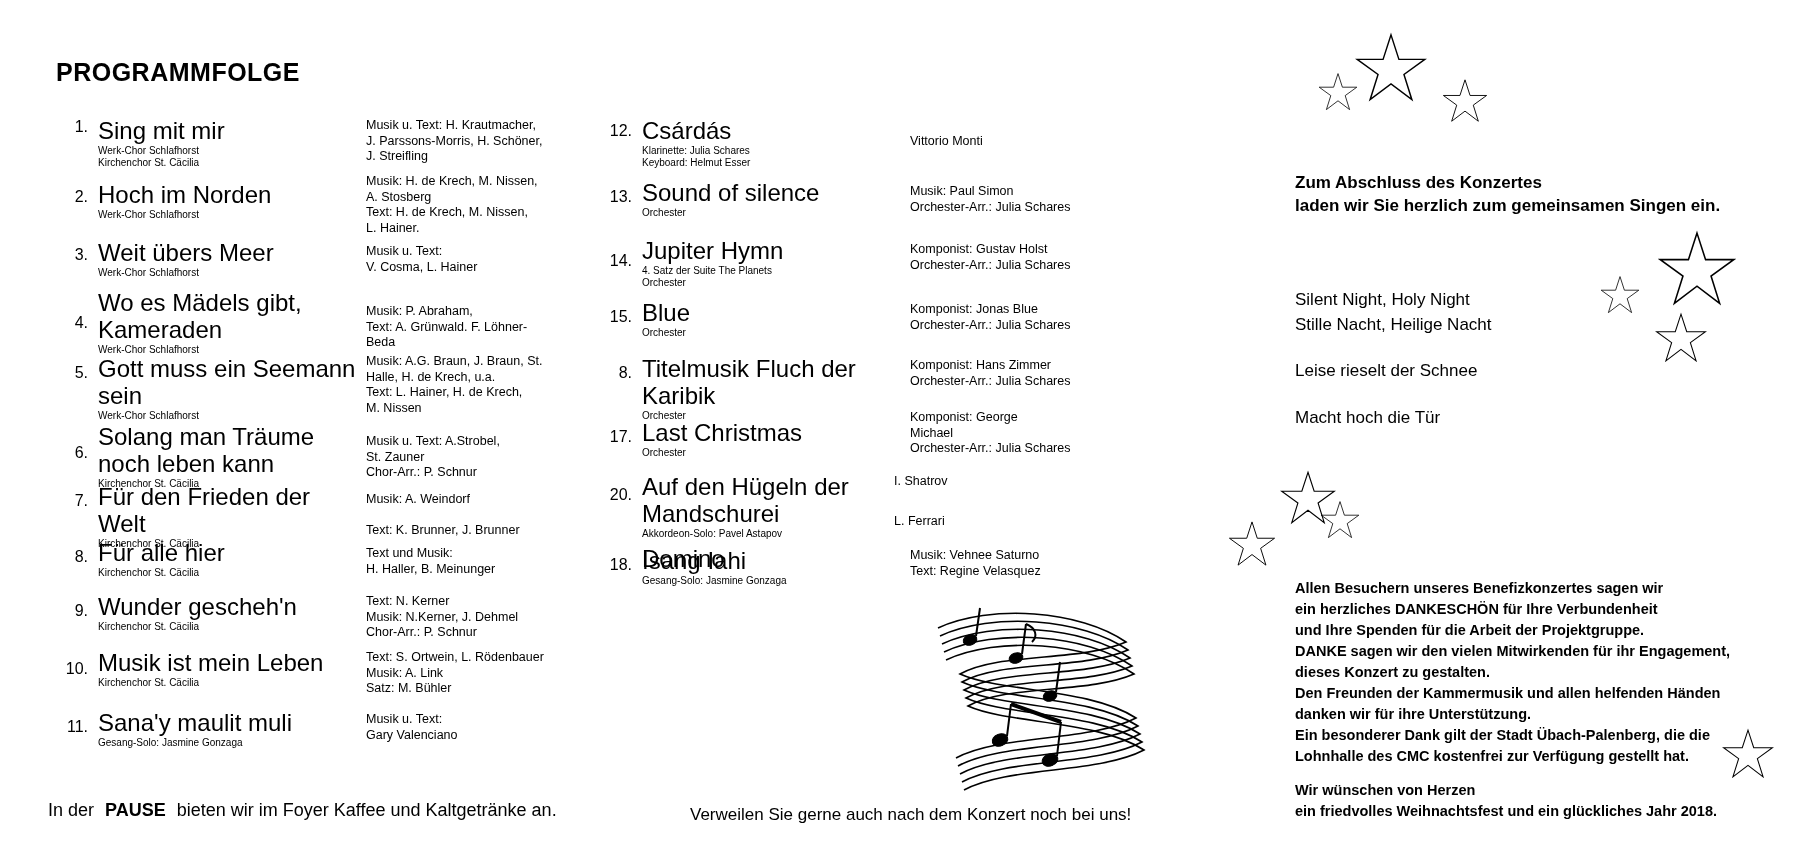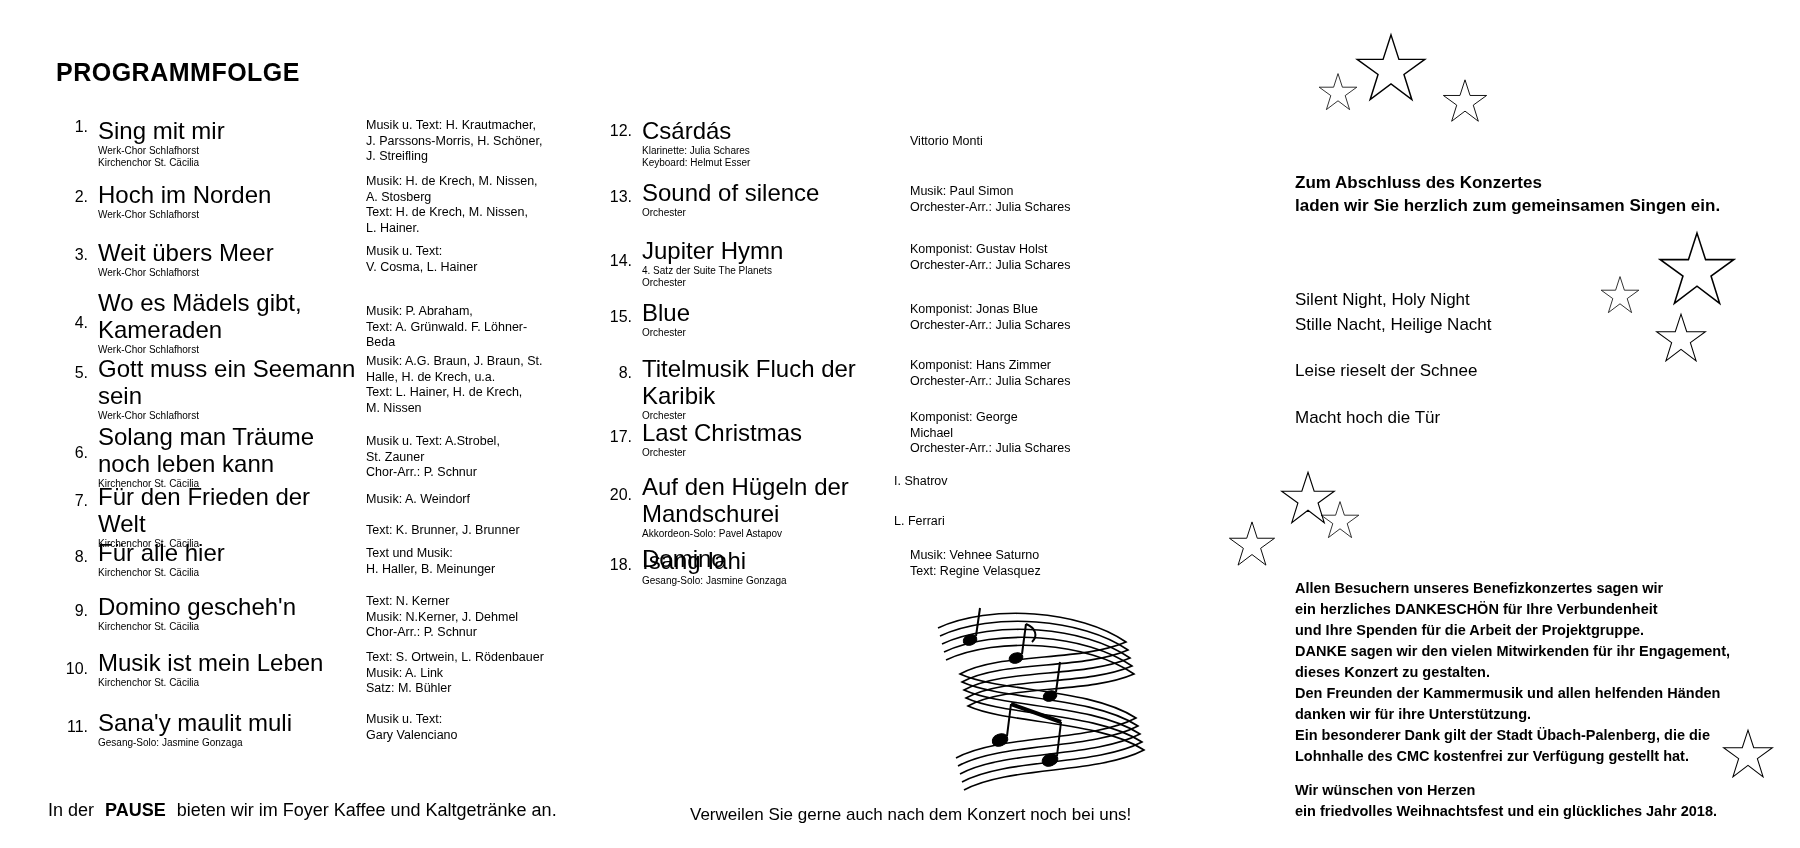--- a/index.html
+++ b/index.html
@@ -229,21 +229,21 @@
         <div class="t-title" style="white-space:pre-line">Für alle hier</div>
         <div class="t-sub" style="white-space:pre-line">Kirchenchor St. Cäcilia</div>
       </div>
       <div class="credit" style="white-space:pre-line;padding-top:8px">Text und Musik:
 H.  Haller, B. Meinunger</div>
     </div>
 
     <div class="prog-row" style="height:56px">
       <div class="num" style="padding-top:12px">9.</div>
       <div class="titleblock" style="padding-top:4px">
-        <div class="t-title" style="white-space:pre-line">Domino gescheh'n</div>
+        <div class="t-title" style="white-space:pre-line">Wunder gescheh'n</div>
         <div class="t-sub" style="white-space:pre-line">Kirchenchor St. Cäcilia</div>
       </div>
       <div class="credit" style="white-space:pre-line;padding-top:4px">Text: N. Kerner
 Musik: N.Kerner, J. Dehmel
 Chor-Arr.: P. Schnur</div>
     </div>
 
     <div class="prog-row" style="height:58px">
       <div class="num" style="padding-top:14px">10.</div>
       <div class="titleblock" style="padding-top:4px">

